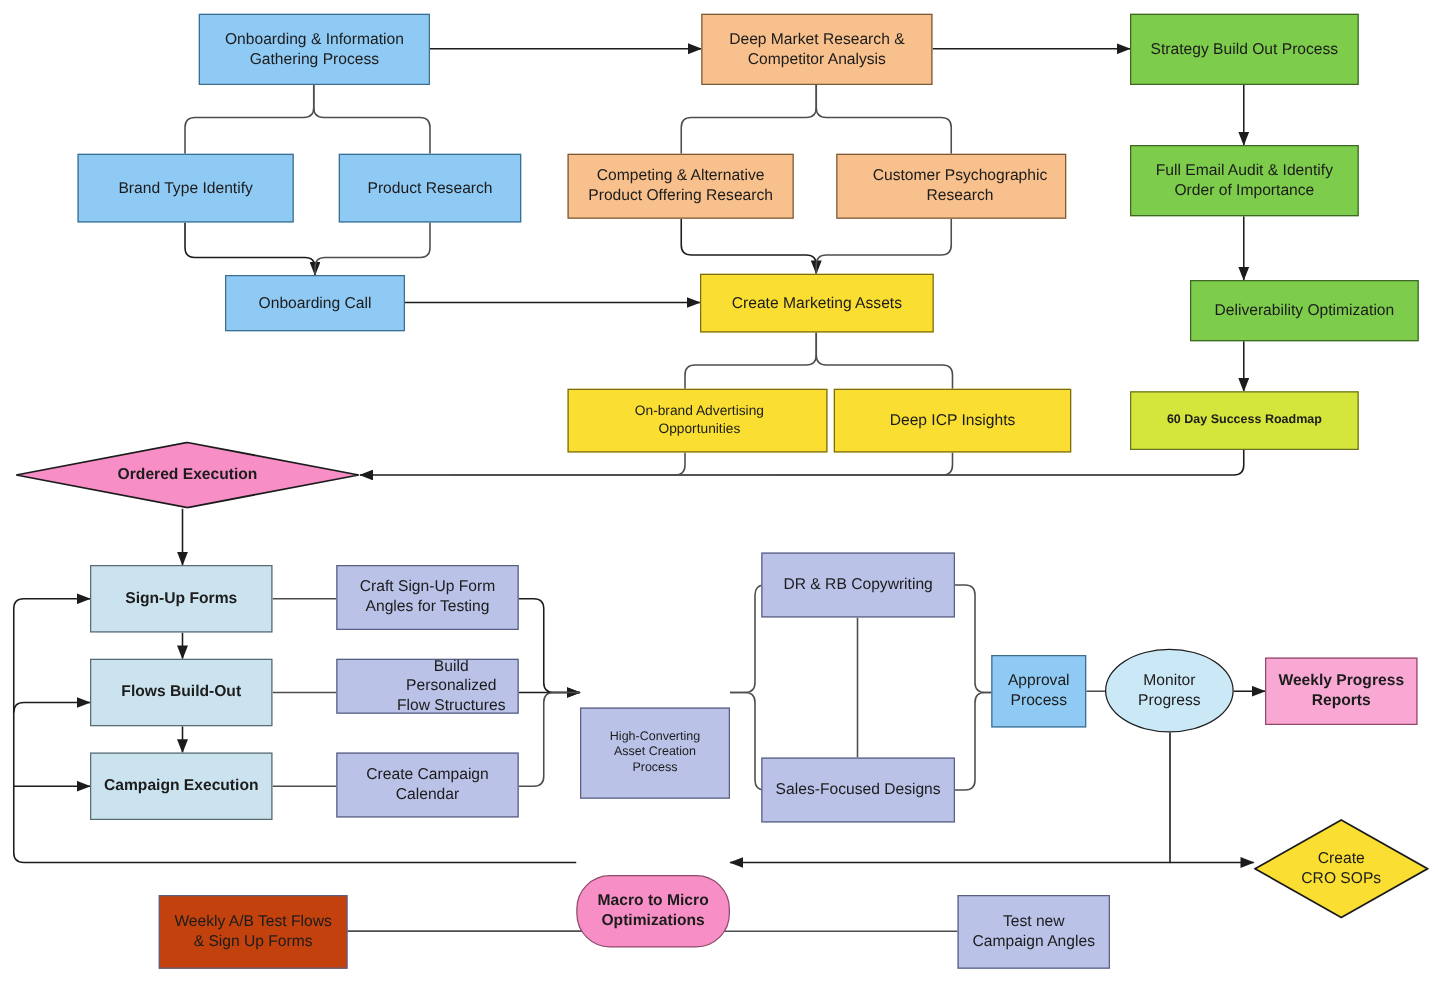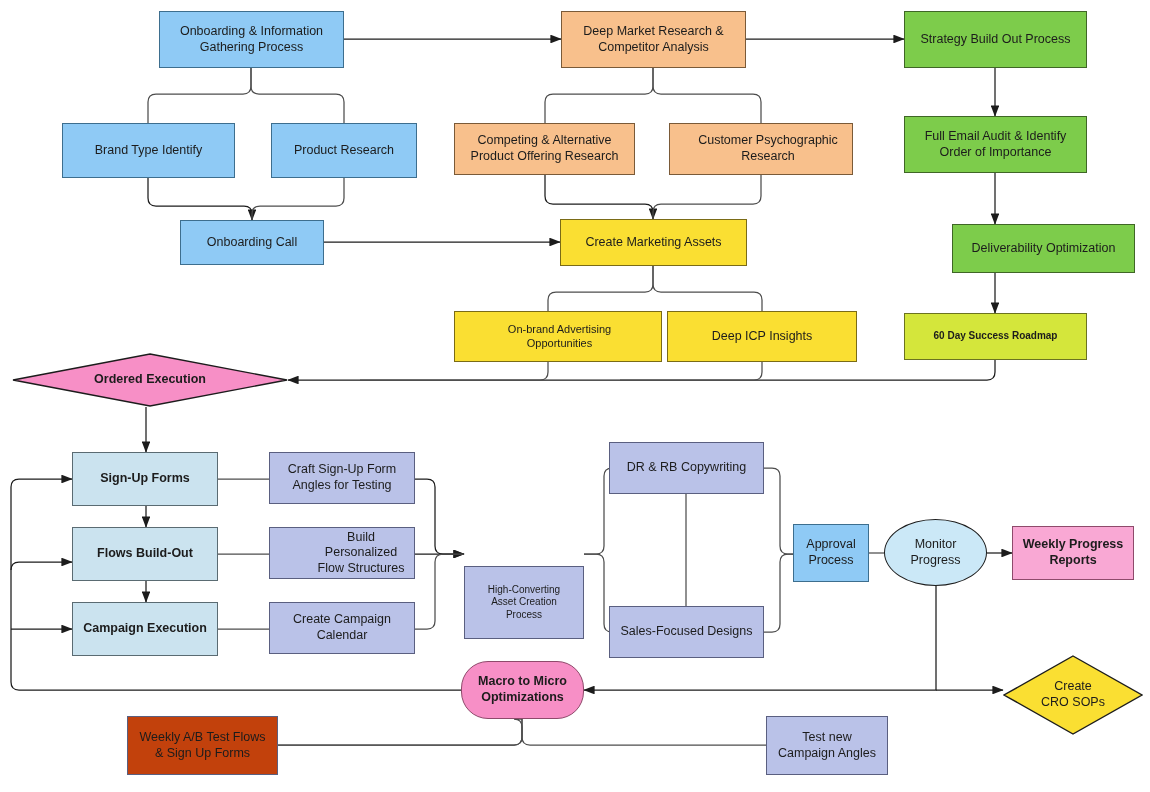--- a/index.html
+++ b/index.html
@@ -185,21 +185,21 @@
       <div class="node rect bold" style="left: 72px; top: 527px; width: 146px; height: 54px; font-size: 12.5px; background: rgb(203, 227, 239); border-color: rgb(90, 107, 114);">
         <span>Flows Build-Out</span>
       </div>
       <div class="node rect bold" style="left: 72px; top: 602px; width: 146px; height: 54px; font-size: 12.5px; background: rgb(203, 227, 239); border-color: rgb(90, 107, 114);">
         <span>Campaign Execution</span>
       </div>
       <div class="node rect" style="left: 269px; top: 452px; width: 146px; height: 52px; font-size: 12.5px; background: rgb(186, 194, 232); border-color: rgb(90, 95, 128);">
         <span>Craft Sign-Up Form
 Angles for Testing</span>
       </div>
-      <div class="node rect" style="left: 269px; top: 527px; width: 146px; height: 52px; font-size: 12.5px; background: rgb(186, 194, 232); border-color: rgb(90, 95, 128); padding-left: 44px;">
+      <div class="node rect" style="left: 269px; top: 527px; width: 146px; height: 44px; font-size: 12.5px; background: rgb(186, 194, 232); border-color: rgb(90, 95, 128); padding-left: 44px;">
         <span>Build Personalized
 Flow Structures</span>
       </div>
       <div class="node rect" style="left: 269px; top: 602px; width: 146px; height: 52px; font-size: 12.5px; background: rgb(186, 194, 232); border-color: rgb(90, 95, 128);">
         <span>Create Campaign
 Calendar</span>
       </div>
       <div class="node rect" style="left: 464px; top: 518px; width: 120px; height: 73px; font-size: 10px; background: rgb(186, 194, 232); border-color: rgb(90, 95, 128); margin-top: 48px;">
         <span>High-Converting
 Asset Creation
@@ -216,21 +216,21 @@
 Process</span>
       </div>
       <div class="node ellipse" style="left: 884px; top: 519px; width: 103px; height: 67px; font-size: 12.5px; background: rgb(203, 232, 247); border-color: rgb(28, 28, 28);">
         <span>Monitor
 Progress</span>
       </div>
       <div class="node rect bold" style="left: 1012px; top: 526px; width: 122px; height: 54px; font-size: 12.5px; background: #f9a8d4; border-color: rgb(142, 74, 107);">
         <span>Weekly Progress
 Reports</span>
       </div>
-      <div class="node rect bold" style="left: 461px; top: 661px; width: 123px; height: 58px; font-size: 12.5px; background: rgb(247, 143, 198); border-color: rgb(142, 74, 107); border-radius: 27px;">
+      <div class="node rect bold" style="left: 461px; top: 700px; width: 123px; height: 58px; font-size: 12.5px; background: rgb(247, 143, 198); border-color: rgb(142, 74, 107); border-radius: 27px;">
         <span>Macro to Micro
 Optimizations</span>
       </div>
       <div class="node diamond" style="left: 1003px; top: 655px; width: 140px; height: 80px; font-size: 12.5px;">
         <svg class="dia-shape" viewBox="0 0 140 80" preserveAspectRatio="none">
           <polygon points="70,1 139,40 70,79 1,40" fill="#FADF32" stroke="#1c1c1c" stroke-width="1.4" vector-effect="non-scaling-stroke"></polygon>
         </svg>
         <span>Create
 CRO SOPs</span>
       </div>

